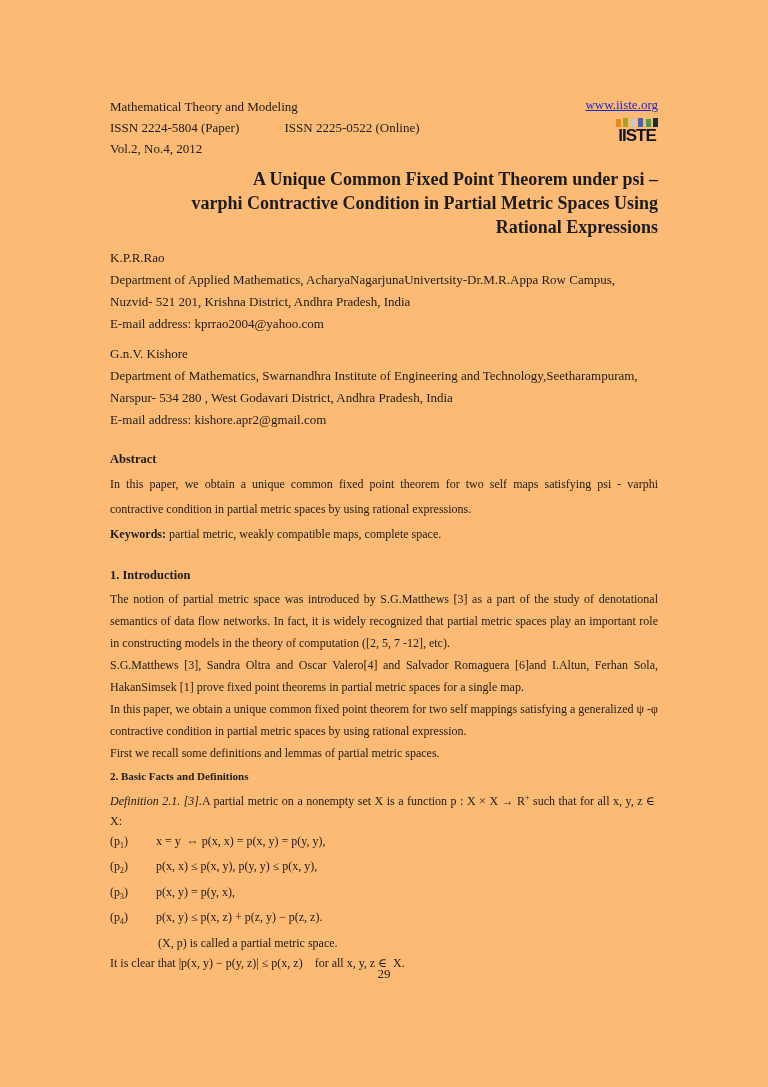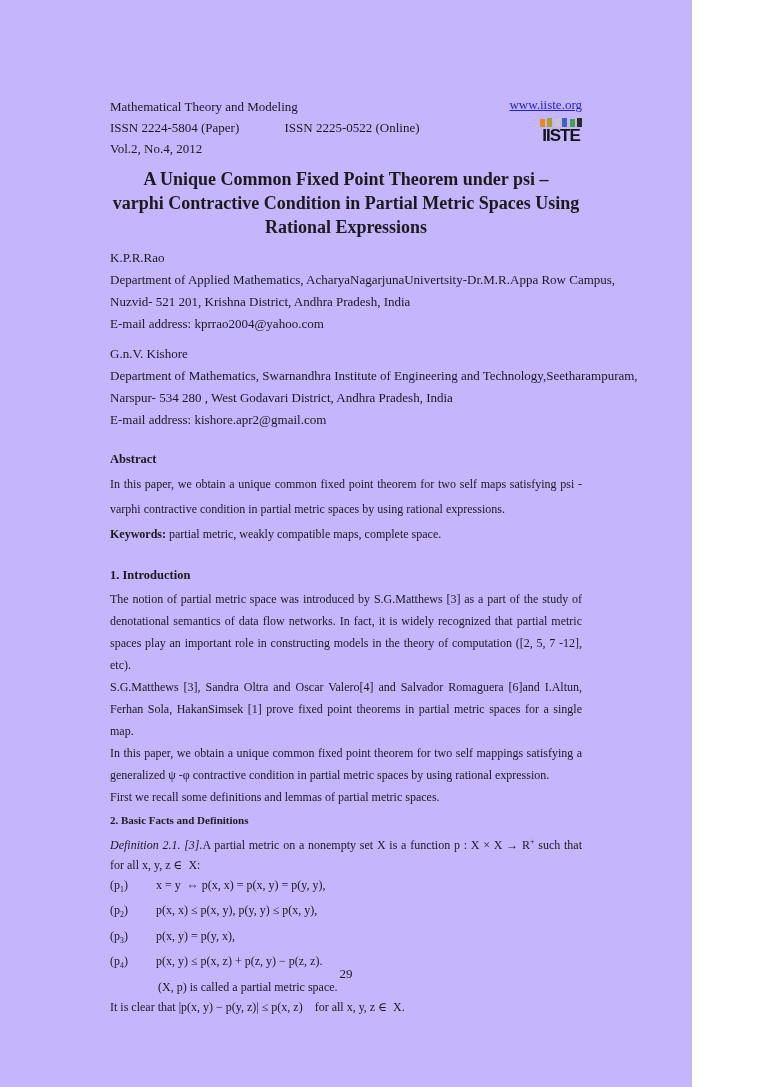--- a/index.html
+++ b/index.html
@@ -1,20 +1,20 @@
 <!DOCTYPE html>
 <html><head>
 <meta charset="utf-8">
 <style>
   html, body { margin: 0; padding: 0; background: #ffffff; }
   .page {
     position: relative;
-    width: 692px;
+    width: 768px;
     height: 1087px;
-    background: #c4b5fd;
+    background: #fdba74;
     font-family: "Liberation Serif", "DejaVu Serif", serif;
     color: #1b1b1b;
     overflow: hidden;
   }
   .content { padding: 0 110px; }
 
   
   .hdr {
     margin-top: 96px;
     display: flex;
@@ -33,21 +33,21 @@
   .logo-bar { width: 5px; height: 8px; }
   .logo-bar:nth-child(2n) { height: 9px; }
   .logo-text {
     font-family: "Liberation Sans", "DejaVu Sans", sans-serif;
     font-weight: bold; font-size: 17px; line-height: 17px;
     letter-spacing: -1px; color: #141414; text-align: center;
   }
 
   
   .title { margin: 8px 0 0 0; font-size: 18px; font-weight: bold; line-height: 24px; text-align: center; }
-  .title div { white-space: nowrap; }
+  .title div { white-space: nowrap; text-align: right; }
 
   
   .author { margin-top: 8px; font-size: 13px; line-height: 22px; }
   .author div { white-space: nowrap; }
   .author .a-name { white-space: normal; }
 
   
   .abstract { margin-top: 16px; font-size: 12px; line-height: 25px; }
   .abstract .sec-h { font-size: 12.5px; }
   .abstract p { margin: 0; }

